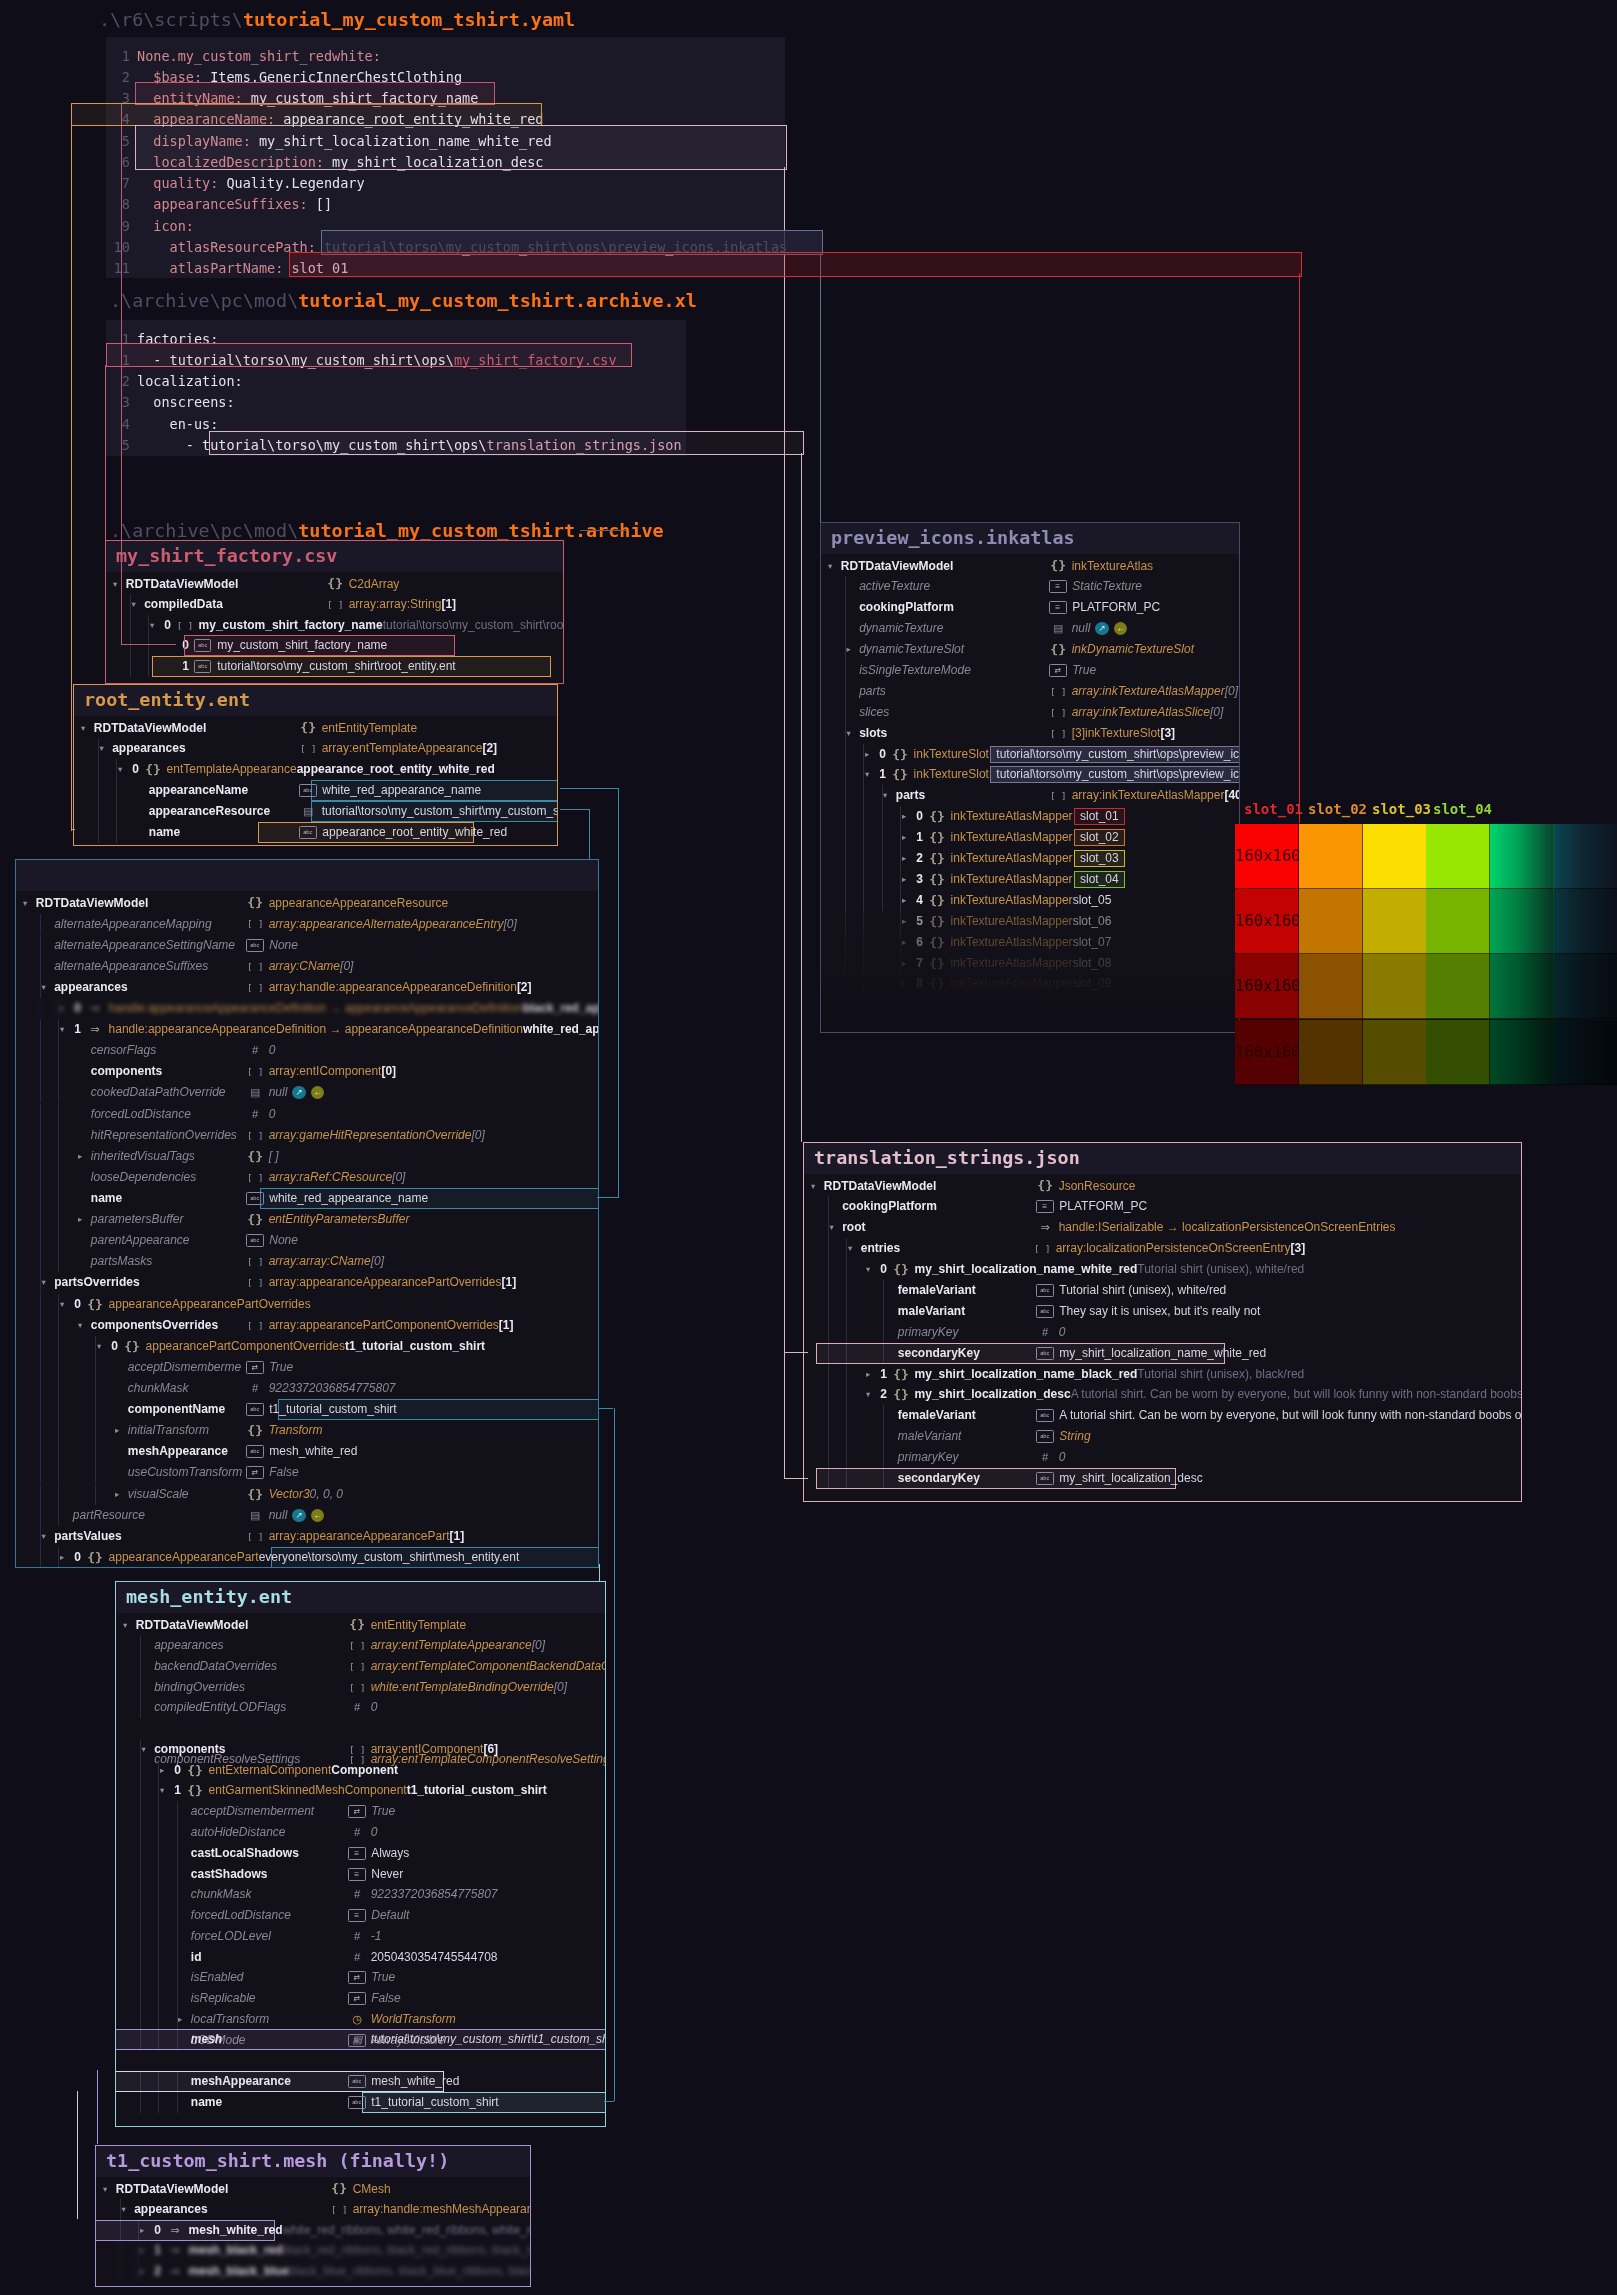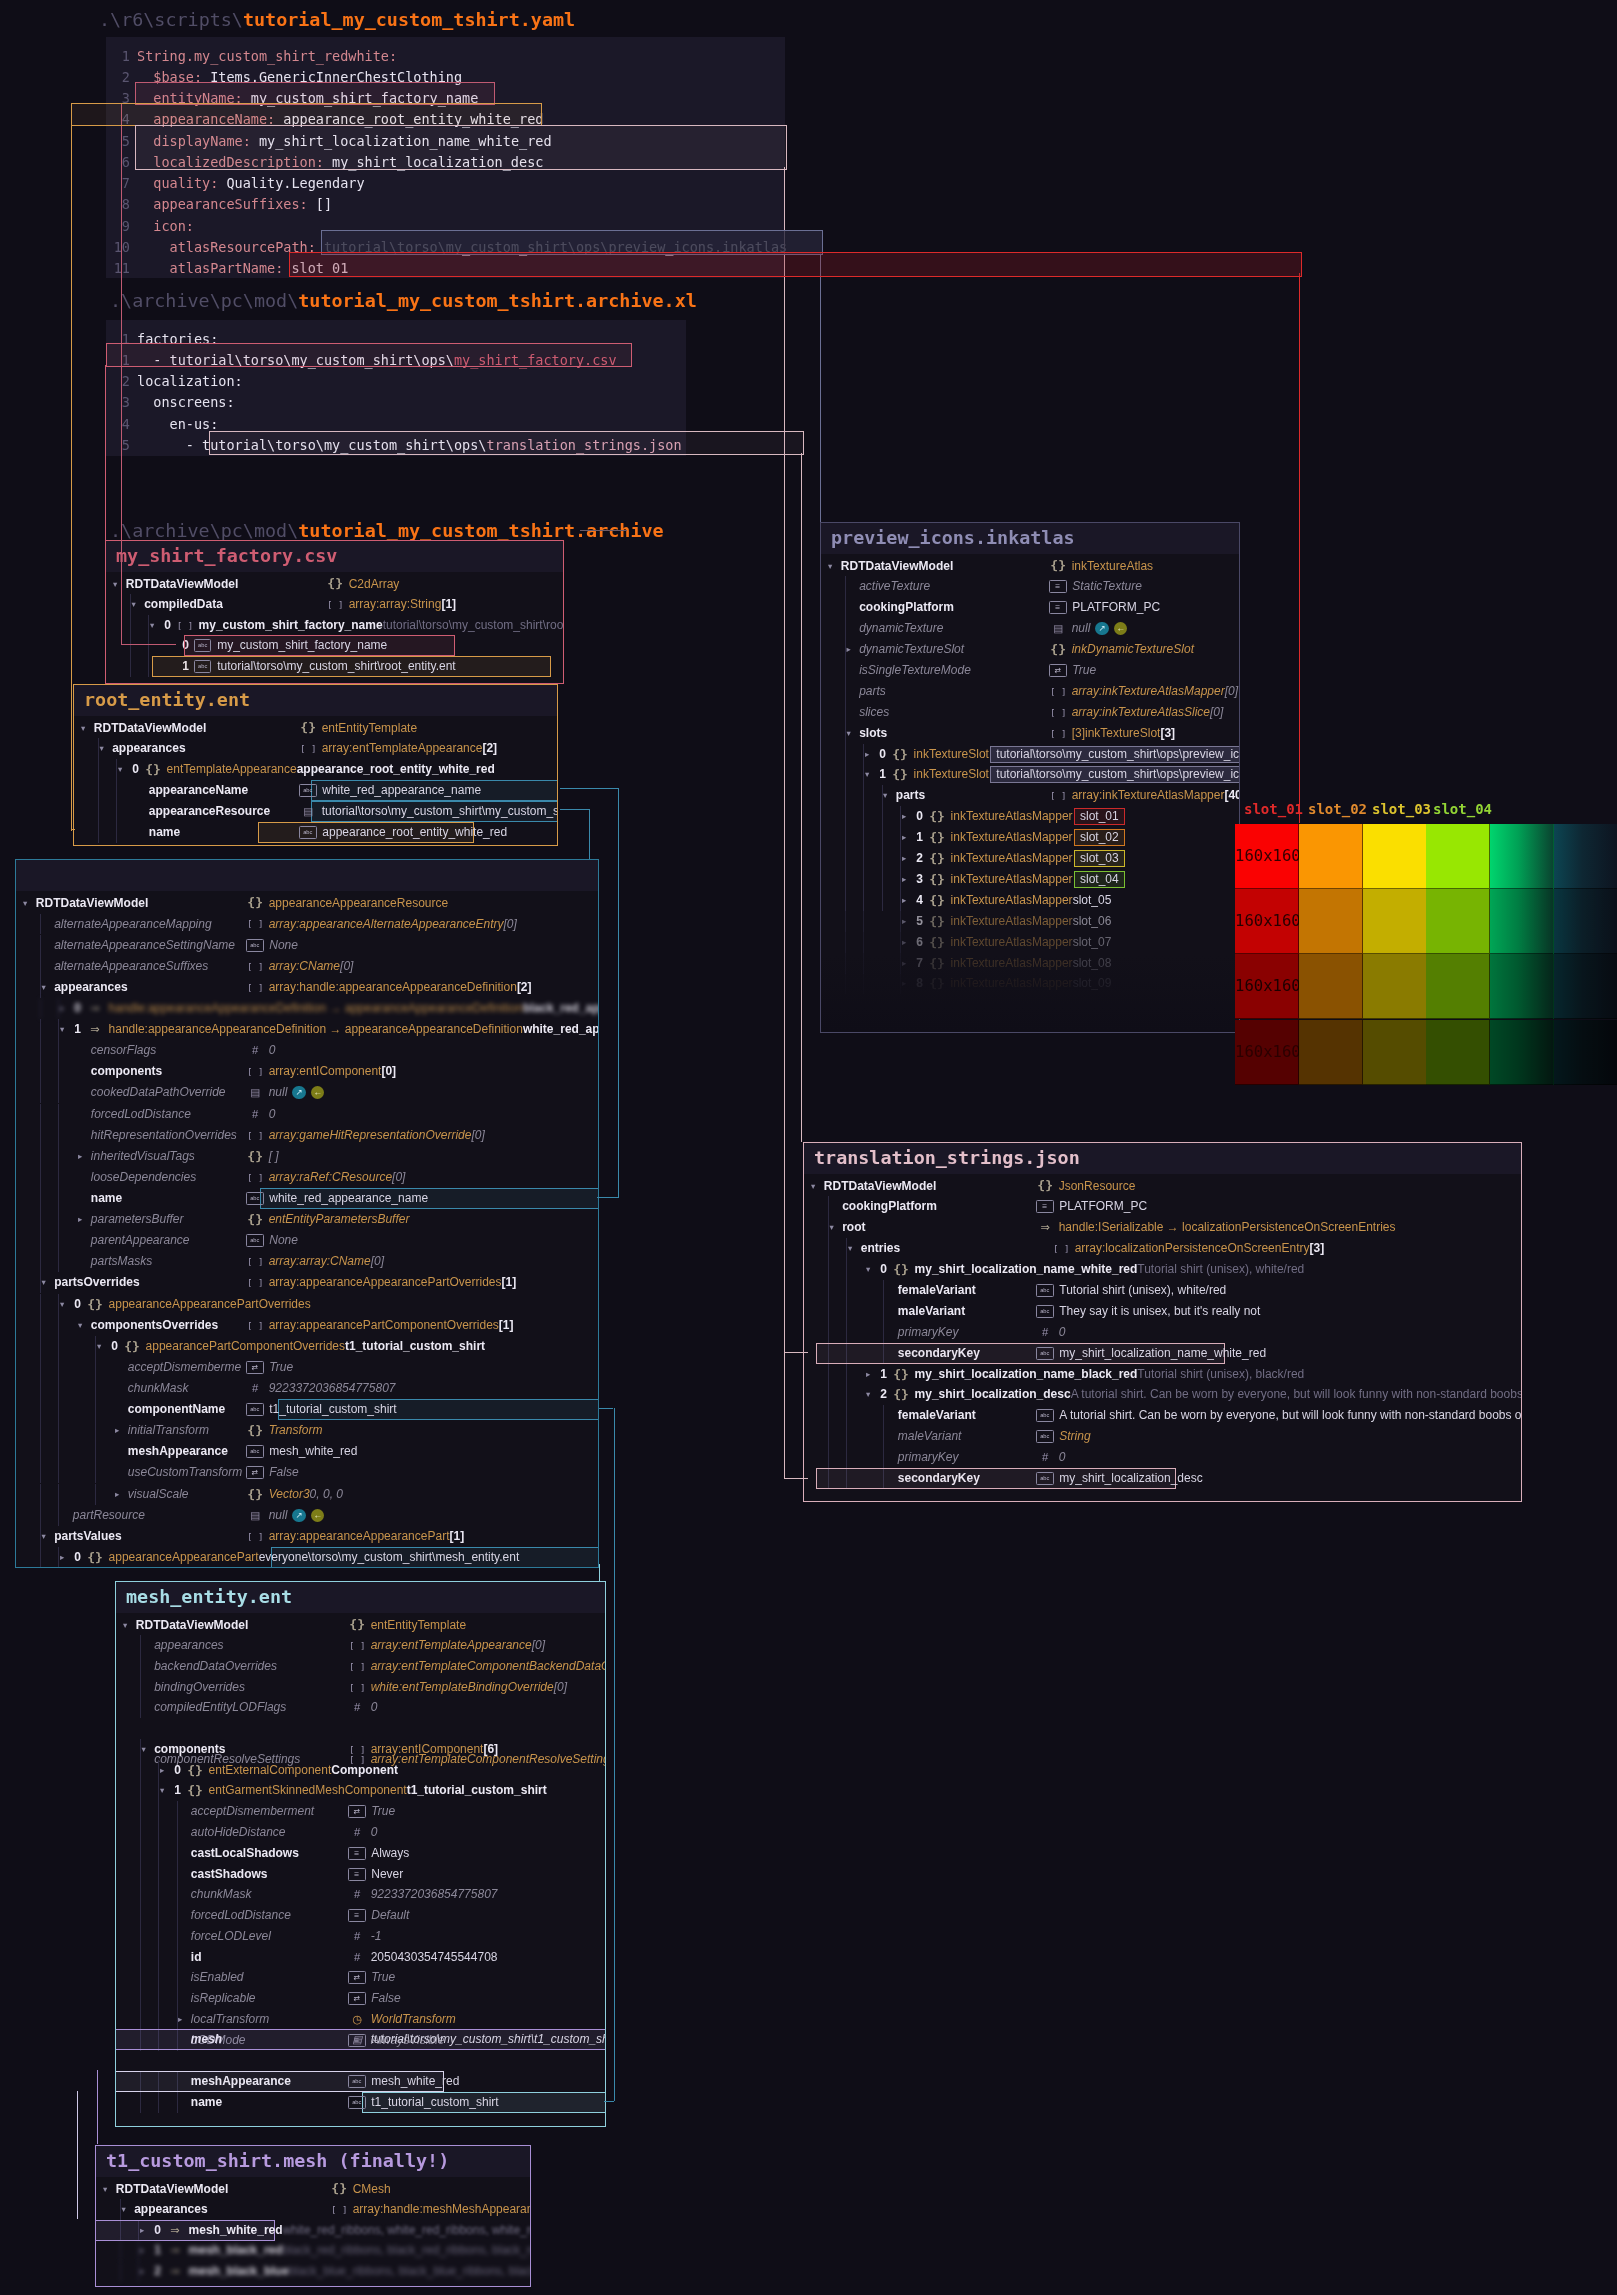--- a/index.html
+++ b/index.html
@@ -85,21 +85,21 @@
 </head>
 <body>
 
 <div id="canvas">
 
   <div class="fhdr" style="left:99px;top:8.5px;"><span class="pre">.\r6\scripts\</span><span class="nm">tutorial_my_custom_tshirt.yaml</span></div>
   <div class="fhdr" style="left:110px;top:290px;"><span class="pre">.\archive\pc\mod\</span><span class="nm">tutorial_my_custom_tshirt.archive.xl</span></div>
   <div class="fhdr" style="left:110px;top:520px;"><span class="pre">.\archive\pc\mod\</span><span class="nm">tutorial_my_custom_tshirt.archive</span></div>
 
   <div class="codeblk" id="blk-yaml" style="left:106px;top:37px;width:679px;height:241px;">
-      <div class="cline" style="top: 8.5px;"><span class="lnum">1</span><span class="sg-k">String.my_custom_shirt_redwhite:</span></div>
+      <div class="cline" style="top: 8.5px;"><span class="lnum">1</span><span class="sg-k">None.my_custom_shirt_redwhite:</span></div>
       <div class="cline" style="top: 30px;"><span class="lnum">2</span><span class="sg-k">  $base:</span><span class="sg-wh"> Items.GenericInnerChestClothing</span></div>
       <div class="cline" style="top: 51px;"><span class="lnum">3</span><span class="sg-k">  entityName:</span><span class="sg-wh"> my_custom_shirt_factory_name</span></div>
       <div class="cline" style="top: 72px;"><span class="lnum">4</span><span class="sg-k">  appearanceName:</span><span class="sg-wh"> appearance_root_entity_white_red</span></div>
       <div class="cline" style="top: 94px;"><span class="lnum">5</span><span class="sg-k">  displayName:</span><span class="sg-wh"> my_shirt_localization_name_white_red</span></div>
       <div class="cline" style="top: 115px;"><span class="lnum">6</span><span class="sg-k">  localizedDescription:</span><span class="sg-wh"> my_shirt_localization_desc</span></div>
       <div class="cline" style="top: 136px;"><span class="lnum">7</span><span class="sg-k">  quality:</span><span class="sg-wh"> Quality.Legendary</span></div>
       <div class="cline" style="top: 157px;"><span class="lnum">8</span><span class="sg-k">  appearanceSuffixes:</span><span class="sg-wh"> []</span></div>
       <div class="cline" style="top: 179px;"><span class="lnum">9</span><span class="sg-k">  icon:</span></div>
       <div class="cline" style="top: 200px;"><span class="lnum">10</span><span class="sg-k">    atlasResourcePath:</span><span class="sg-wh"> tutorial\torso\my_custom_shirt\ops\preview_icons.inkatlas</span></div>
       <div class="cline" style="top: 221px;"><span class="lnum">11</span><span class="sg-k">    atlasPartName:</span><span class="sg-wh"> slot_01</span></div>
@@ -795,21 +795,21 @@
           <span class="lb-set">root</span>
           <span class="vcol" style="left: 225px;">
             <span class="tic tic-handle"></span>
             <span class="sg-g">handle:ISerializable → localizationPersistenceOnScreenEntries</span>
           </span>
         </div>
         <div class="trow" style="top: 64px;">
           <span class="ind" style="width: 37px;"></span>
           <span class="exp">▾</span>
           <span class="lb-set">entries</span>
-          <span class="vcol" style="left: 241px;">
+          <span class="vcol" style="left: 222px;">
             <span class="tic tic-array"></span>
             <span class="sg-g">array:localizationPersistenceOnScreenEntry</span>
             <span class="sg-b"> [3]</span>
           </span>
         </div>
         <div class="trow" style="top: 85px;">
           <span class="ind" style="width: 55px;"></span>
           <span class="exp">▾</span>
           <span class="idx">0</span>
           <span class="vrun">

